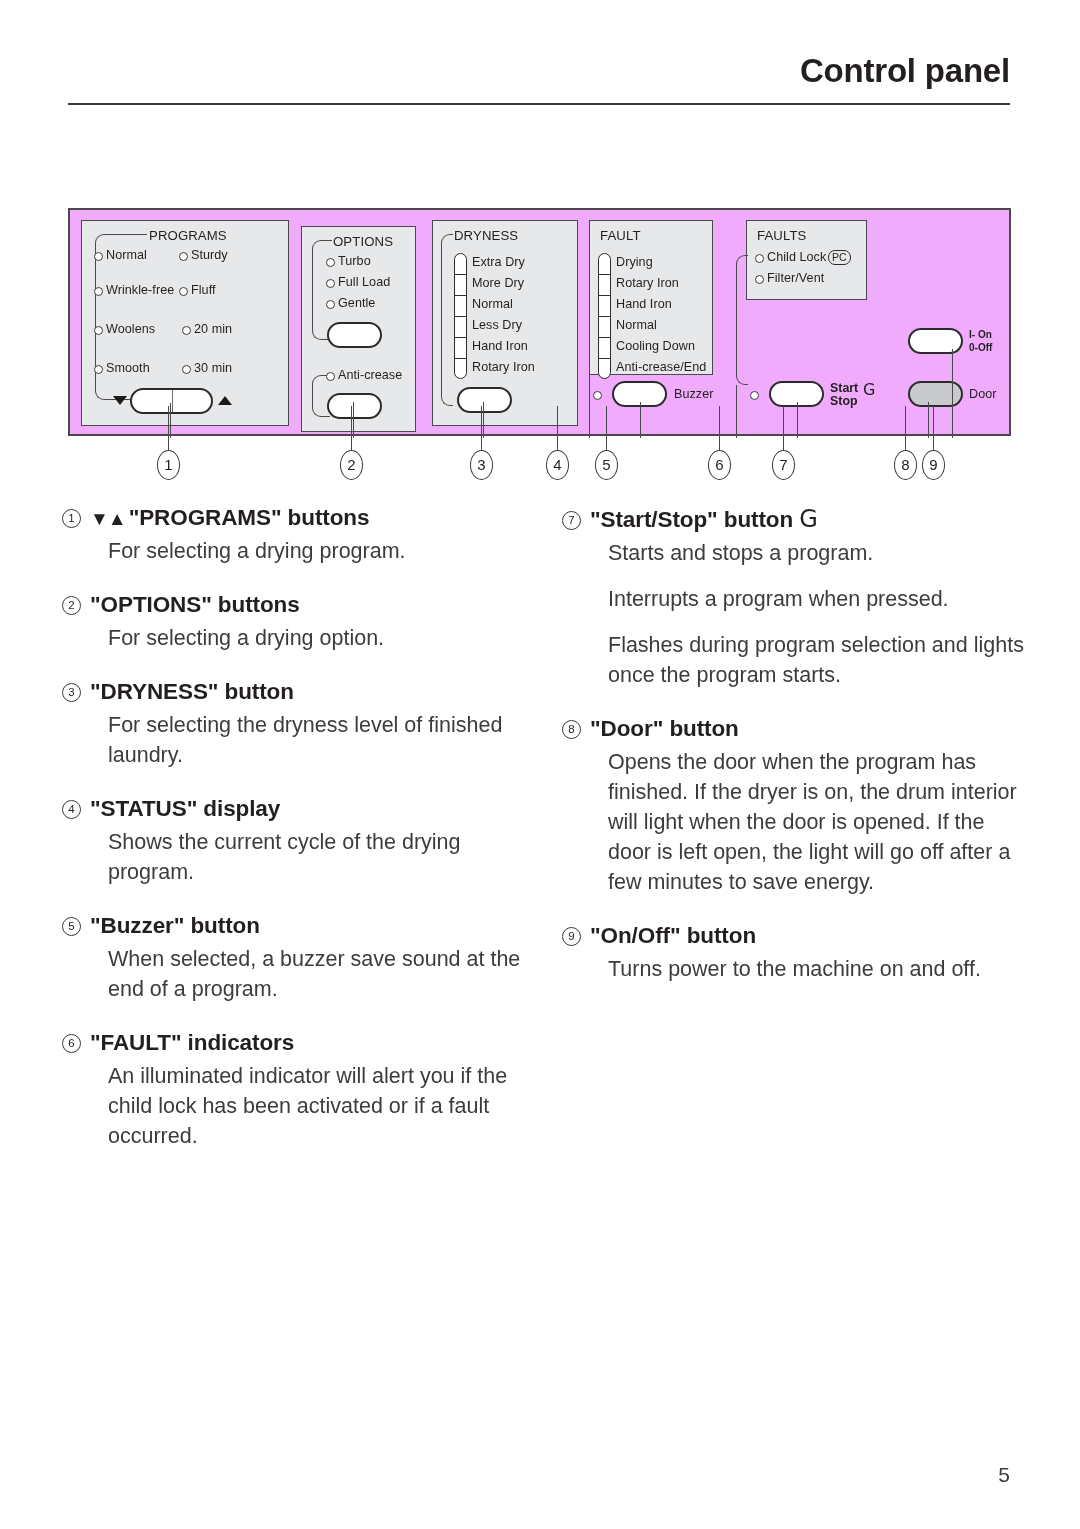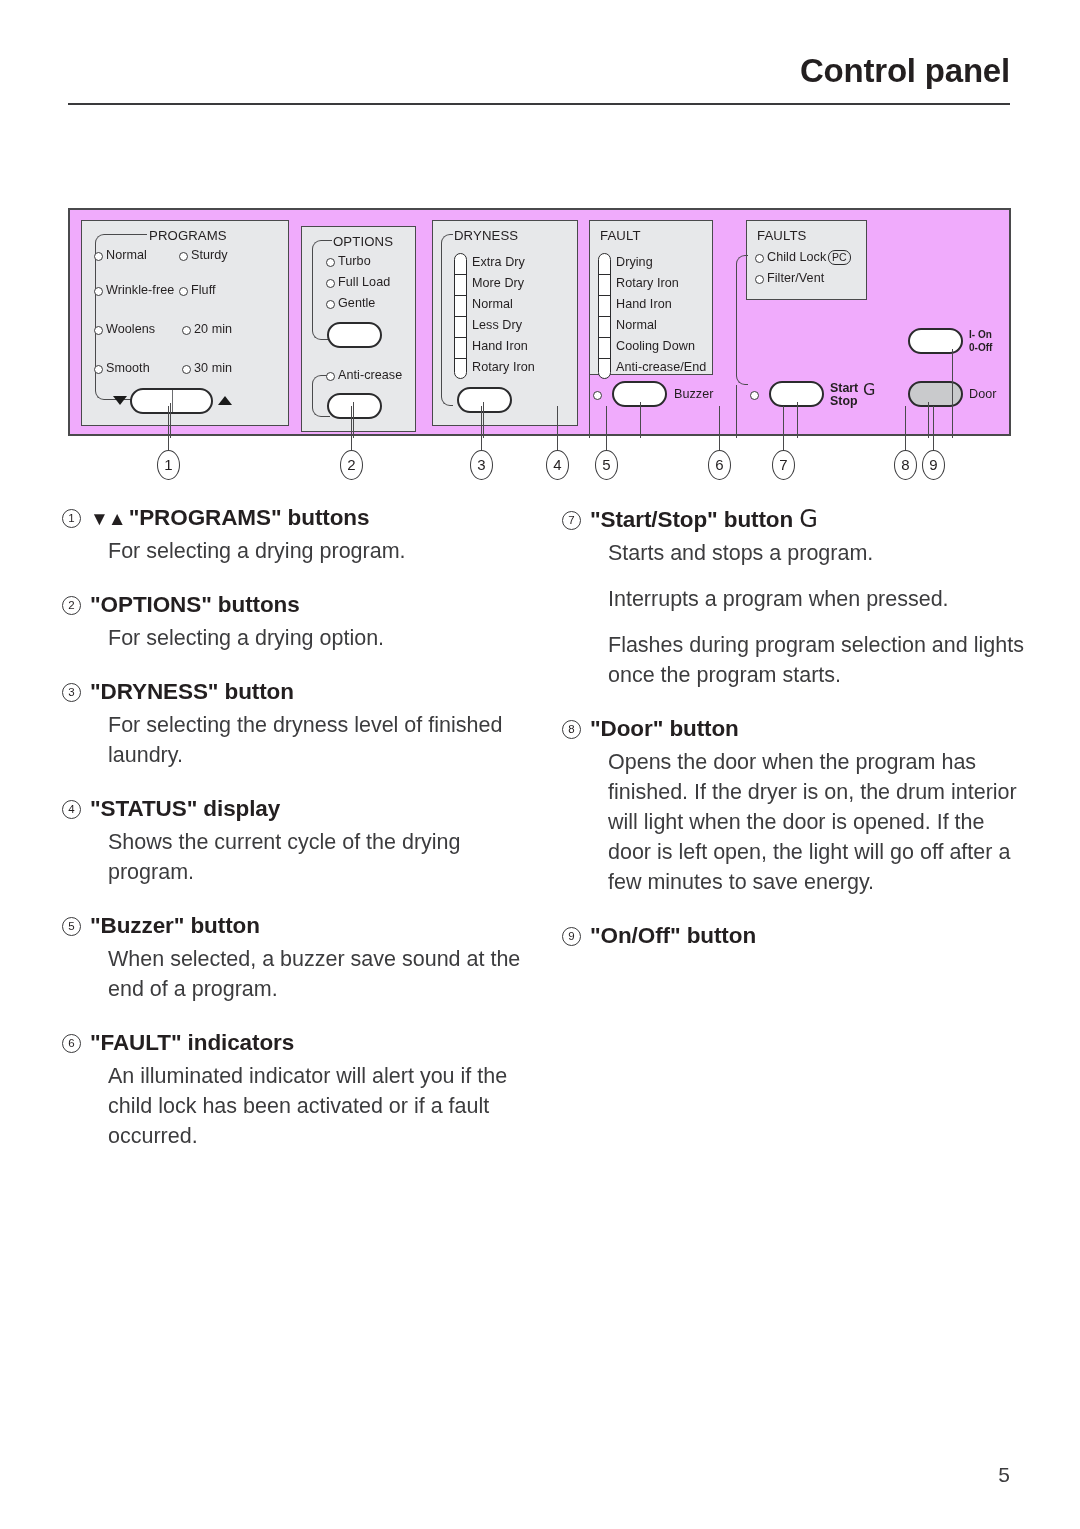--- a/index.html
+++ b/index.html
@@ -485,18 +485,21 @@
       <div class="entry-body">
         <p>Opens the door when the program has finished. If the dryer is on, the drum interior will light when the door is opened. If the door is left open, the light will go off after a few minutes to save energy.</p>
       </div>
     </div>
 
     <div class="entry">
       <div class="entry-head">
         <span class="num-circle">9</span>
         <span class="head-text">"On/Off" button</span>
       </div>
+      <div class="entry-body">
+        <p>Turns power to the machine on and off.</p>
+      </div>
     </div>
 
   </div>
 
   <div class="page-num">5</div>
 </div>
 
 </body></html>

